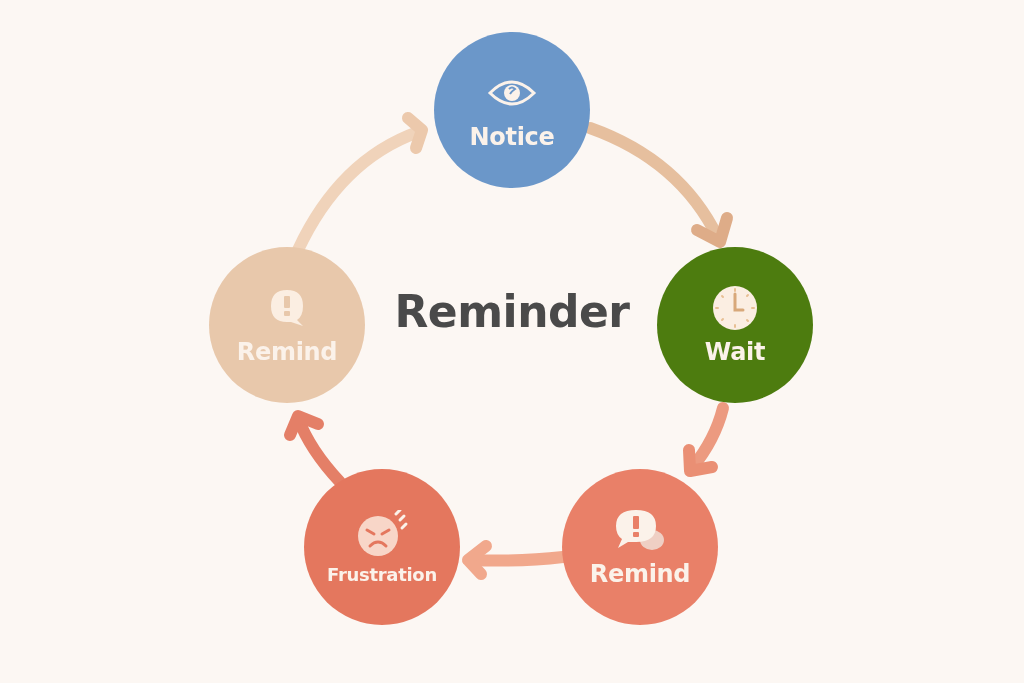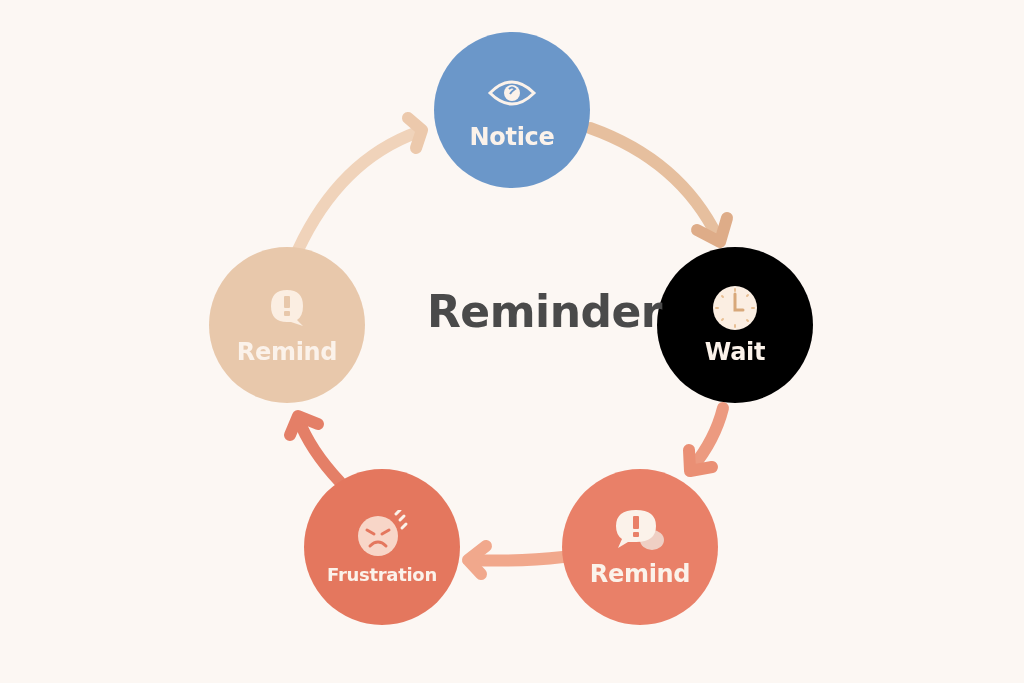--- a/index.html
+++ b/index.html
@@ -16,21 +16,21 @@
     box-sizing: border-box;
   }
   .node .label {
     font-weight: bold; color: #fbf2ea; font-size: 24px; margin-top: 6px;
     letter-spacing: -0.3px;
   }
   .node .label.small { font-size: 18px; }
   .node .icon { width: 56px; height: 48px; display: block; }
   .title {
     position: absolute; left: 362px; top: 286px; width: 300px;
-    text-align: right; font-weight: bold; color: #4a4a4a;
+    text-align: center; font-weight: bold; color: #4a4a4a;
     font-size: 44px; line-height: 52px; letter-spacing: -0.5px;
   }
 </style>
 </head>
 <body>
 
 <div id="stage">
 
   <svg width="1024" height="683" style="position:absolute;left:0;top:0;">
     <g fill="none" stroke-linecap="round" stroke-linejoin="round" stroke-width="12">
@@ -64,21 +64,21 @@
 
   <div class="node" style="left:434px;top:32px;background:#6b97c9;">
     <svg class="icon" viewBox="0 0 56 48">
       <path d="M6 24 Q 28 2 50 24 Q 28 46 6 24 Z" fill="none" stroke="#fbf2ea" stroke-width="3"></path>
       <circle cx="28" cy="24" r="8" fill="#fbf2ea"></circle>
       <path d="M25 20 Q 28 17 31 20 Q 28 22 26 25" fill="none" stroke="#6b97c9" stroke-width="2"></path>
     </svg>
     <span class="label">Notice</span>
   </div>
 
-  <div class="node" style="left:657px;top:247px;background:#000000;">
+  <div class="node" style="left:657px;top:247px;background:#4d7c0f;">
     <svg class="icon" viewBox="0 0 56 48">
       <circle cx="28" cy="24" r="22" fill="#fbeee2"></circle>
       <path d="M28 10 L 28 26 L 36 26" fill="none" stroke="#d8a87a" stroke-width="3" stroke-linecap="round"></path>
       <g stroke="#e8bf94" stroke-width="2" stroke-linecap="round">
         <line x1="28" y1="5" x2="28" y2="7"></line>
         <line x1="28" y1="41" x2="28" y2="43"></line>
         <line x1="9" y1="24" x2="11" y2="24"></line>
         <line x1="45" y1="24" x2="47" y2="24"></line>
         <line x1="15" y1="12" x2="16" y2="13"></line>
         <line x1="40" y1="36" x2="41" y2="37"></line>

